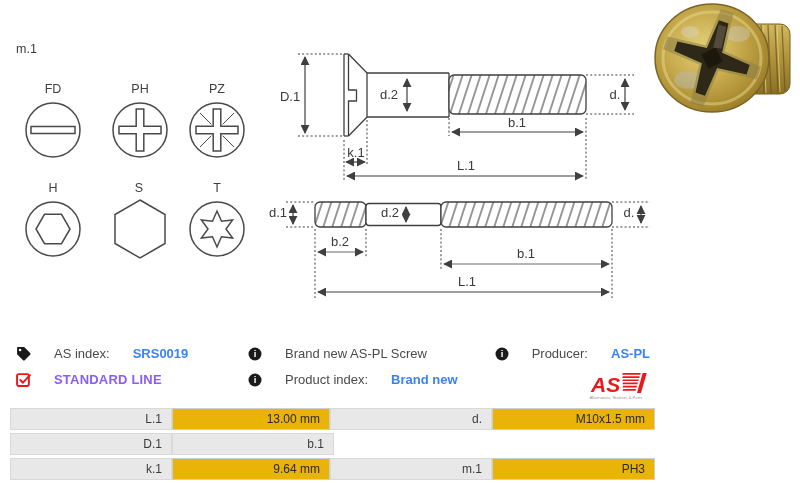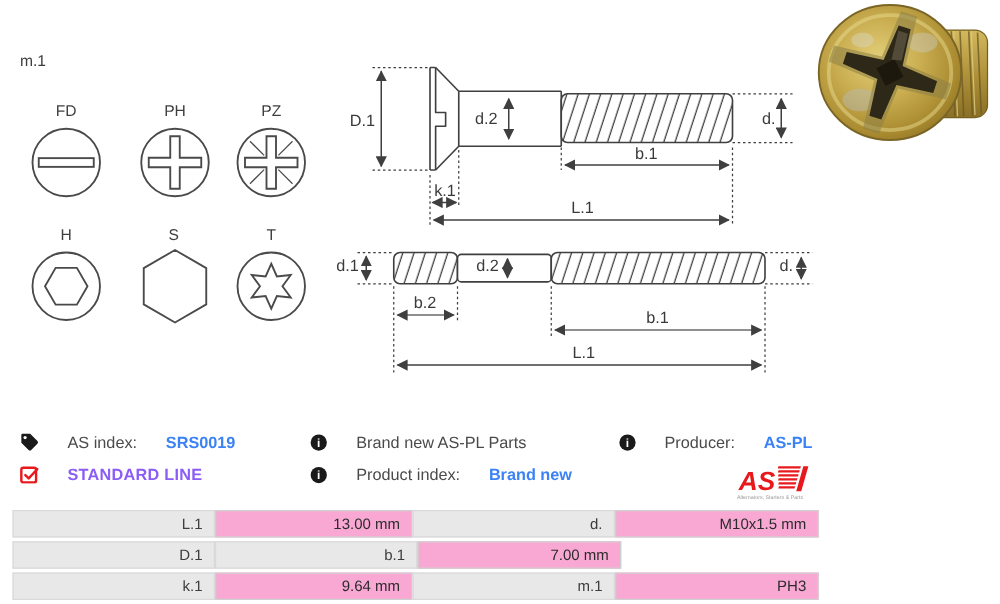--- a/index.html
+++ b/index.html
@@ -15,21 +15,21 @@
   .info-row{display:flex;align-items:center;gap:23px;font-size:13px;color:#4a4a4a;white-space:nowrap;}
   .info-row b{color:#3b82f6;font-weight:700;}
   .badge-red{color:#8b5cf6;font-weight:700;letter-spacing:.2px;}
   .ico{flex:0 0 auto;display:block;}
   
   .spec-table{position:absolute;left:10px;top:408px;width:645px;}
   .spec-row{display:flex;height:22px;margin-bottom:3px;}
   .cell{box-sizing:border-box;line-height:20px;font-size:12px;text-align:right;
         padding-right:9px;border:1px solid #cfcfcf;overflow:hidden;}
   .cell.lab{width:162px;background:#e8e8e8;border-color:#d9d9d9;color:#3c3c3c;}
-  .cell.val{width:158px;background:#f9a8d4;color:#2b2b2b;text-align:right;}
+  .cell.val{width:158px;background:#eab308;color:#2b2b2b;text-align:right;}
   .cell.lab2{width:162px;}
   .cell.val2{width:163px;}
   svg text{font-family:"Liberation Sans",sans-serif;}
 </style>
 </head>
 <body>
 
 <div class="page">
 
   <div class="m1-label">m.1</div>
@@ -243,21 +243,21 @@
       <span class="badge-red">STANDARD LINE</span>
     </div>
   </div>
 
   <div class="info-col c2">
     <div class="info-row">
       <svg class="ico" width="14" height="14" viewBox="0 0 14 14">
         <circle cx="7" cy="7" r="6.5" fill="#1a1a1a"></circle>
         <text x="7" y="10.4" text-anchor="middle" font-size="9.5" font-weight="bold" fill="#ffffff">i</text>
       </svg>
-      <span>Brand new AS-PL Parts</span>
+      <span>Brand new AS-PL Screw</span>
     </div>
     <div class="info-row">
       <svg class="ico" width="14" height="14" viewBox="0 0 14 14">
         <circle cx="7" cy="7" r="6.5" fill="#1a1a1a"></circle>
         <text x="7" y="10.4" text-anchor="middle" font-size="9.5" font-weight="bold" fill="#ffffff">i</text>
       </svg>
       <span>Product index:</span>
       <b>Brand new</b>
     </div>
   </div>
@@ -289,21 +289,20 @@
   <div class="spec-table">
     <div class="spec-row">
       <div class="cell lab">L.1</div>
       <div class="cell val">13.00 mm</div>
       <div class="cell lab lab2">d.</div>
       <div class="cell val val2">M10x1.5 mm</div>
     </div>
     <div class="spec-row">
       <div class="cell lab">D.1</div>
       <div class="cell lab lab2">b.1</div>
-      <div class="cell val val2">7.00 mm</div>
     </div>
     <div class="spec-row">
       <div class="cell lab">k.1</div>
       <div class="cell val">9.64 mm</div>
       <div class="cell lab lab2">m.1</div>
       <div class="cell val val2">PH3</div>
     </div>
   </div>
 
 </div>

